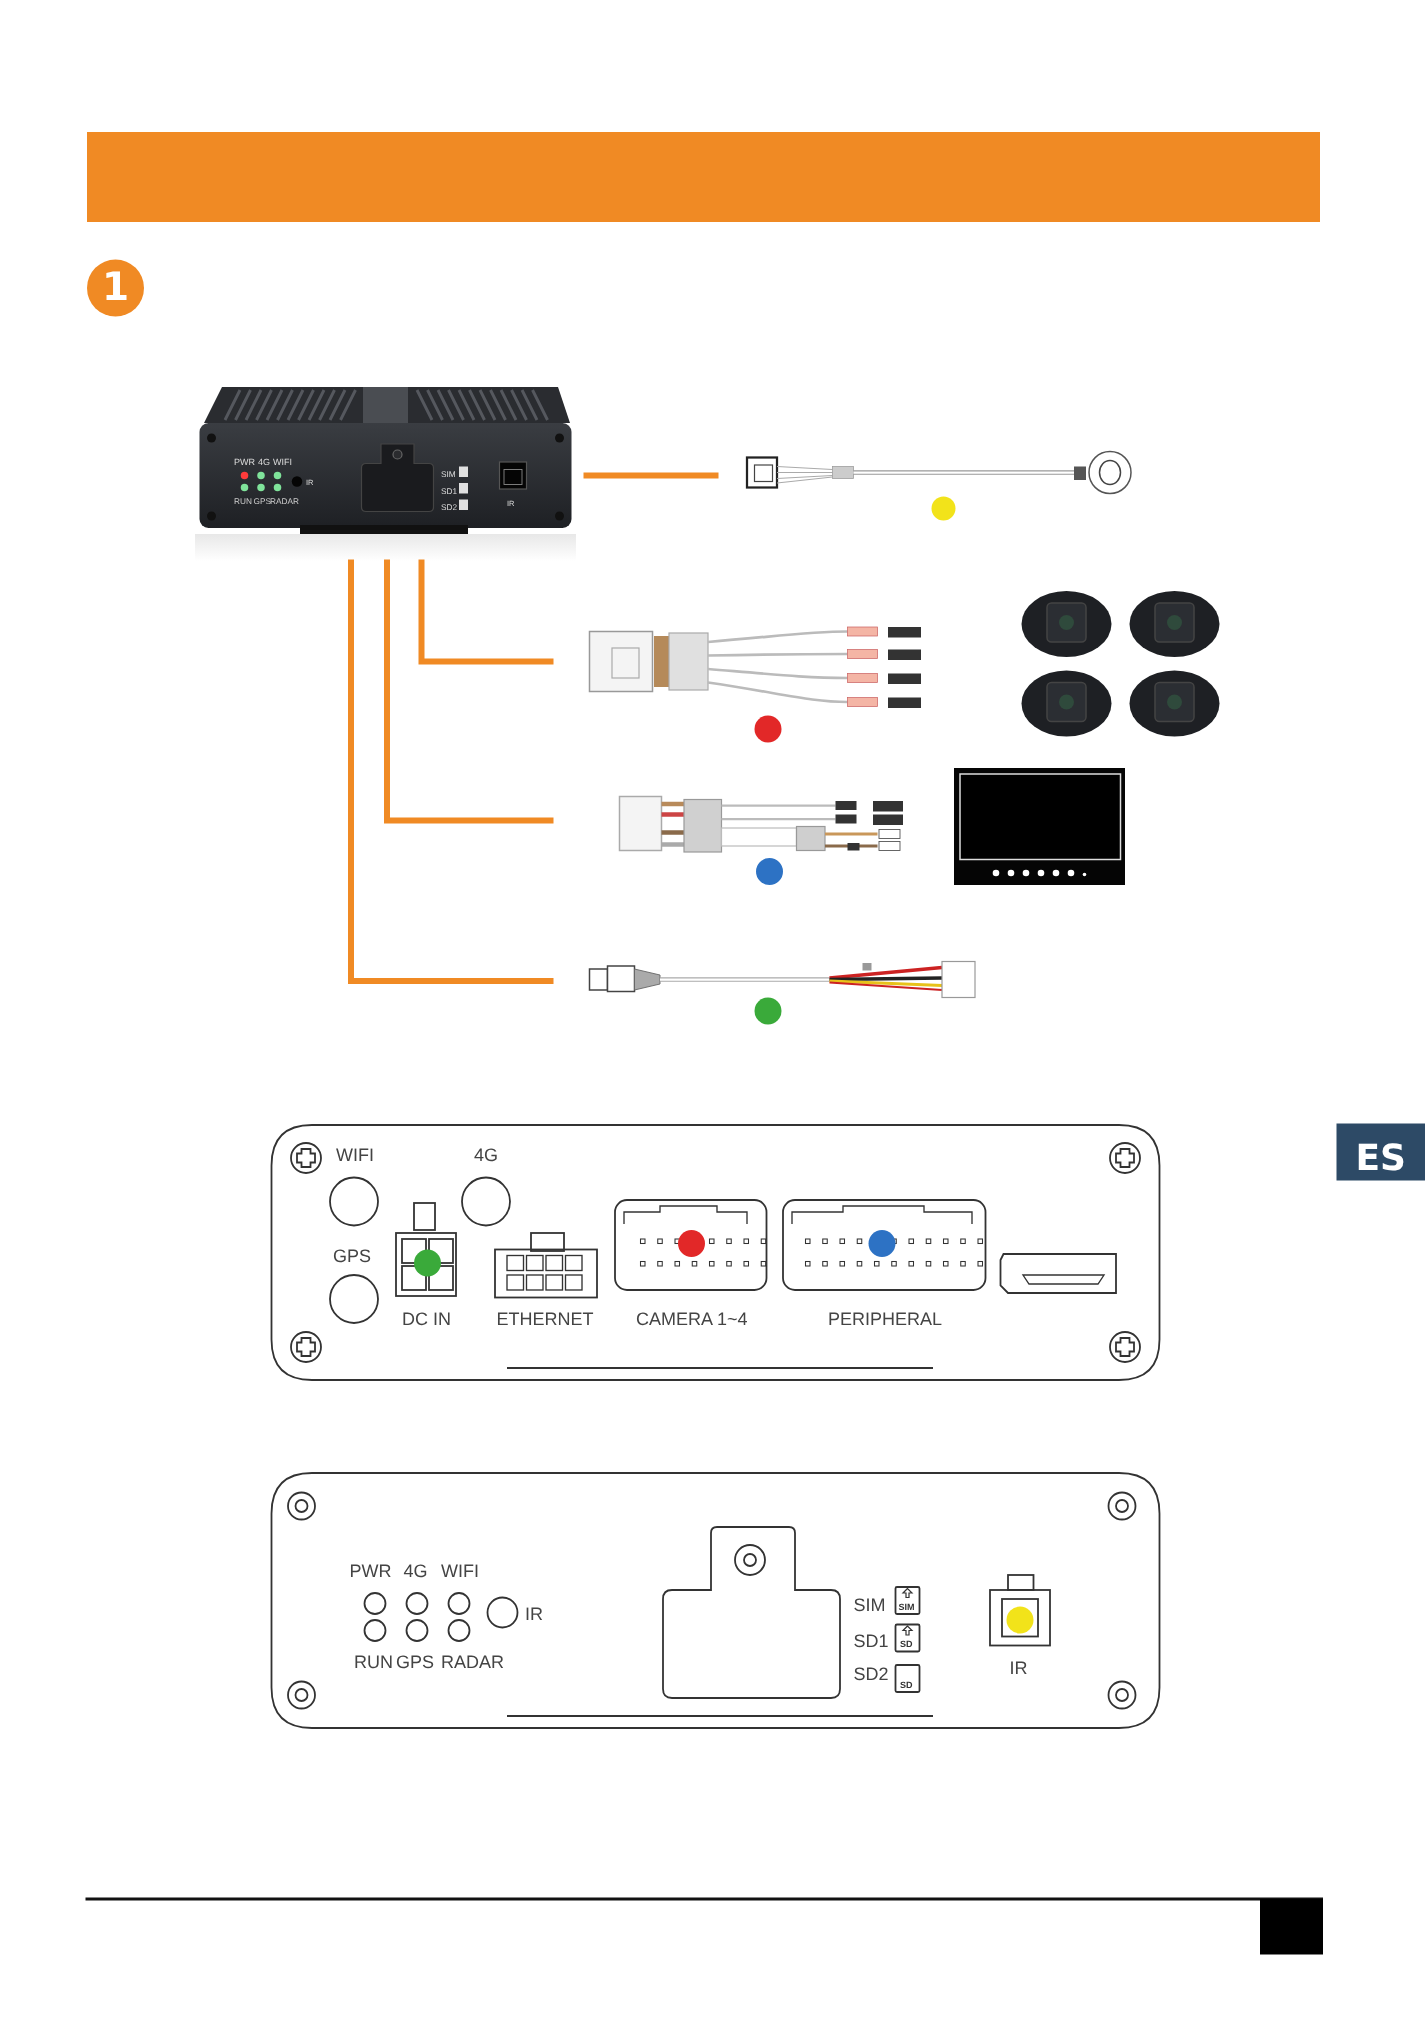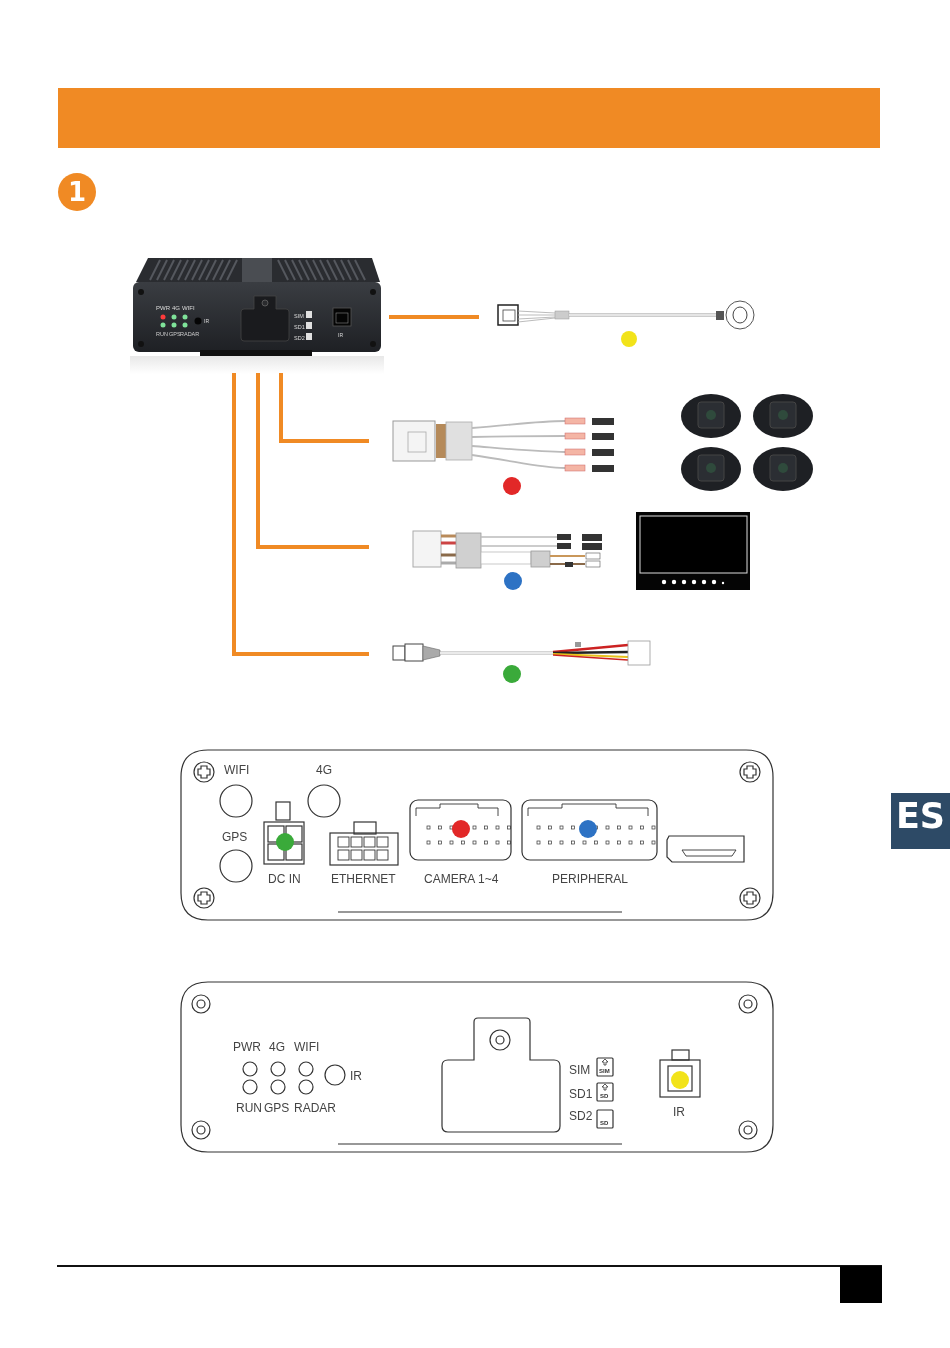--- a/index.html
+++ b/index.html
@@ -1,20 +1,20 @@
 <!DOCTYPE html>
 <html><head>
 <meta charset="utf-8">
 <style>
   html, body { margin:0; padding:0; background:#ffffff; }
   body { width:950px; height:1348px; position:relative; overflow:hidden; font-family:"Liberation Sans", sans-serif; color:#222; }
   .abs { position:absolute; }
   .header-bar { left:58px; top:88px; width:822px; height:60px; }
   .step-badge { left:58px; top:173px; width:38px; height:38px; border-radius:50%; color:#fff; font-weight:bold; font-size:26px; text-align:center; line-height:38px; font-family:"DejaVu Sans", sans-serif; }
-  .lang-tab { left:891px; top:749px; width:59px; height:56px; color:#fff; font-weight:bold; font-size:35px; text-align:center; line-height:46px; font-family:"DejaVu Sans", sans-serif;margin-top:44px; }
+  .lang-tab { left:891px; top:749px; width:59px; height:38px; color:#fff; font-weight:bold; font-size:24px; text-align:center; line-height:46px; font-family:"DejaVu Sans", sans-serif; }
   .footer-rule { left:57px; top:1265px; width:825px; height:2px; background:#111; }
   .page-box { left:840px; top:1266px; width:42px; height:37px; background:#000; color:#fff; font-weight:bold; text-align:center; line-height:37px; font-size:16px; }
   svg text { font-family:"Liberation Sans", sans-serif; }
 </style>
 </head>
 <body>
 
 <div class="abs header-bar" style="background: rgb(240, 138, 36);">
   <span></span>
 </div>

